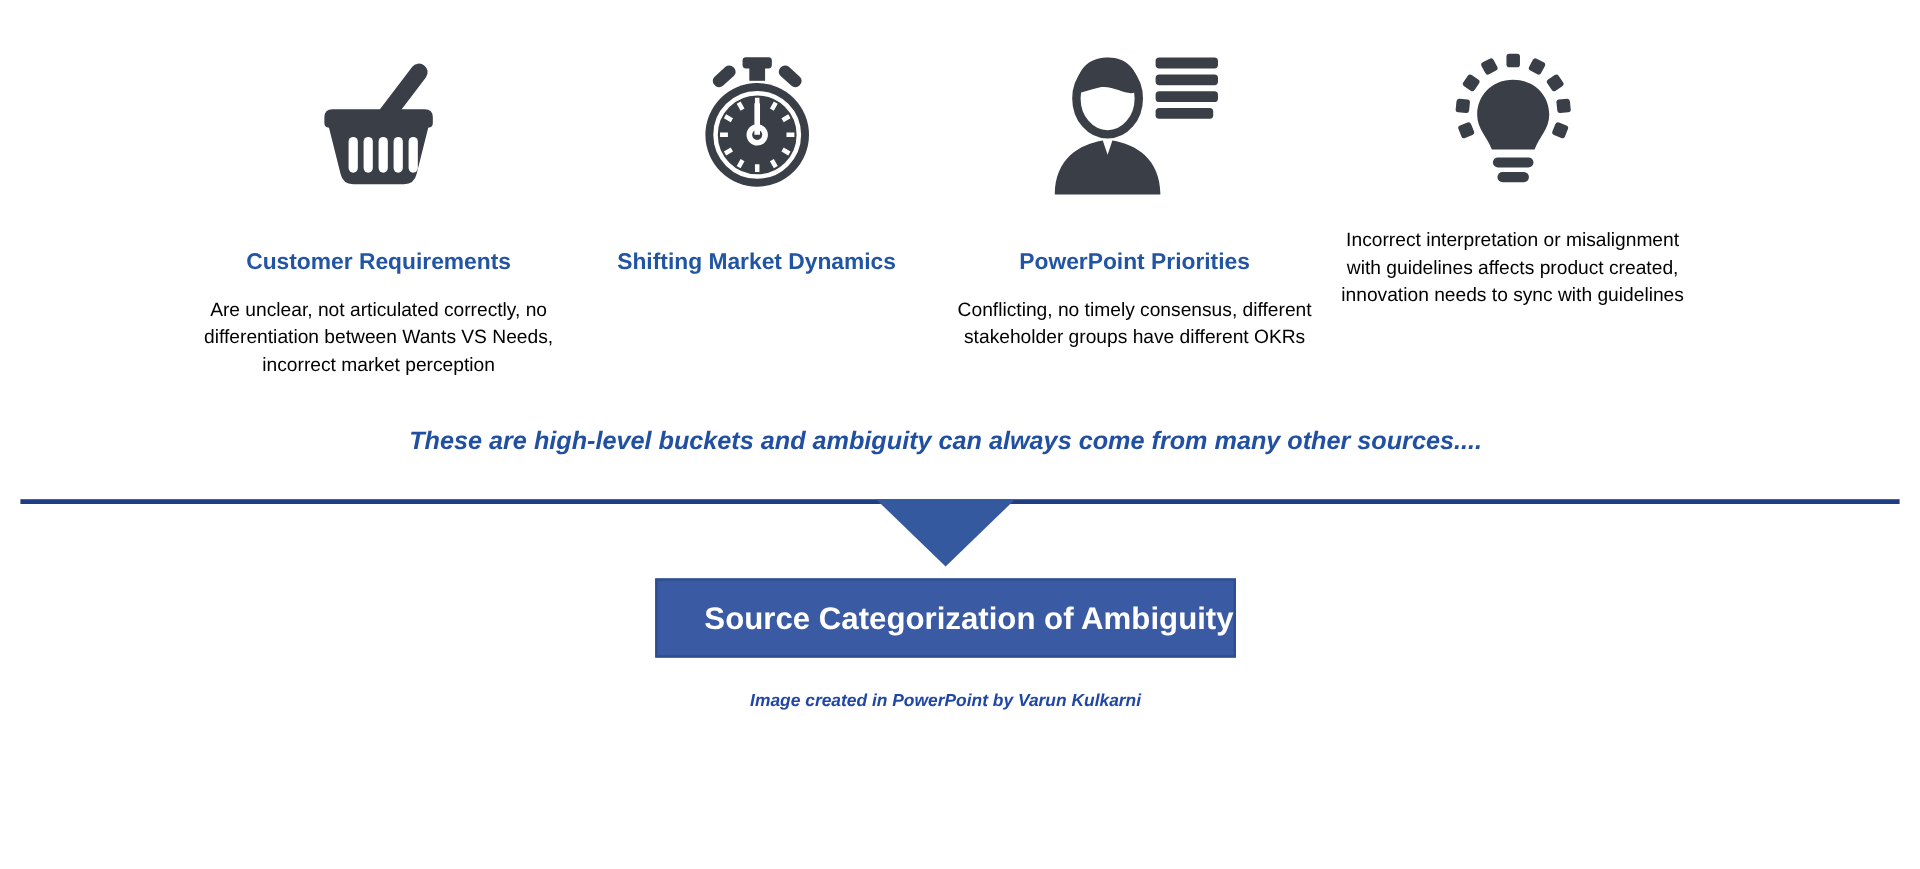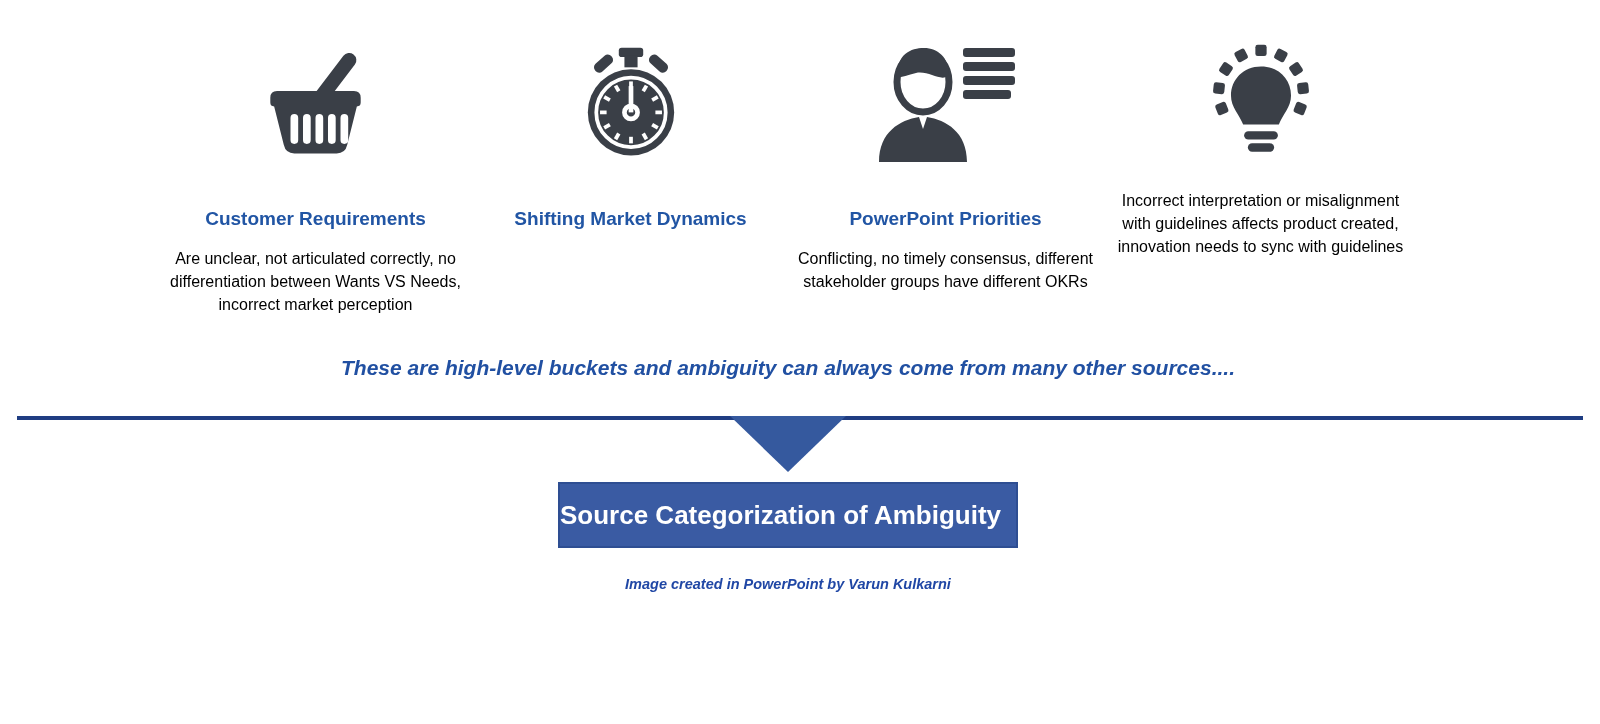--- a/index.html
+++ b/index.html
@@ -69,21 +69,22 @@
   .title-box {
     position: relative;
     left: -12px;
     width: 456px;
     height: 62px;
     margin: 10px auto 0 auto;
     background: #3A5BA3;
     border: 2px solid #2E4E92;
     display: flex;
     align-items: center;
-    justify-content: flex-start;
+    justify-content: flex-end;
+    padding-left: 24px;
   }
   .title-box-text {
     color: #FFFFFF;
     font-size: 26px;
     font-weight: bold;
   }
   .footer-credit {
     position: relative;
     left: -12px;
     margin-top: 28px;

